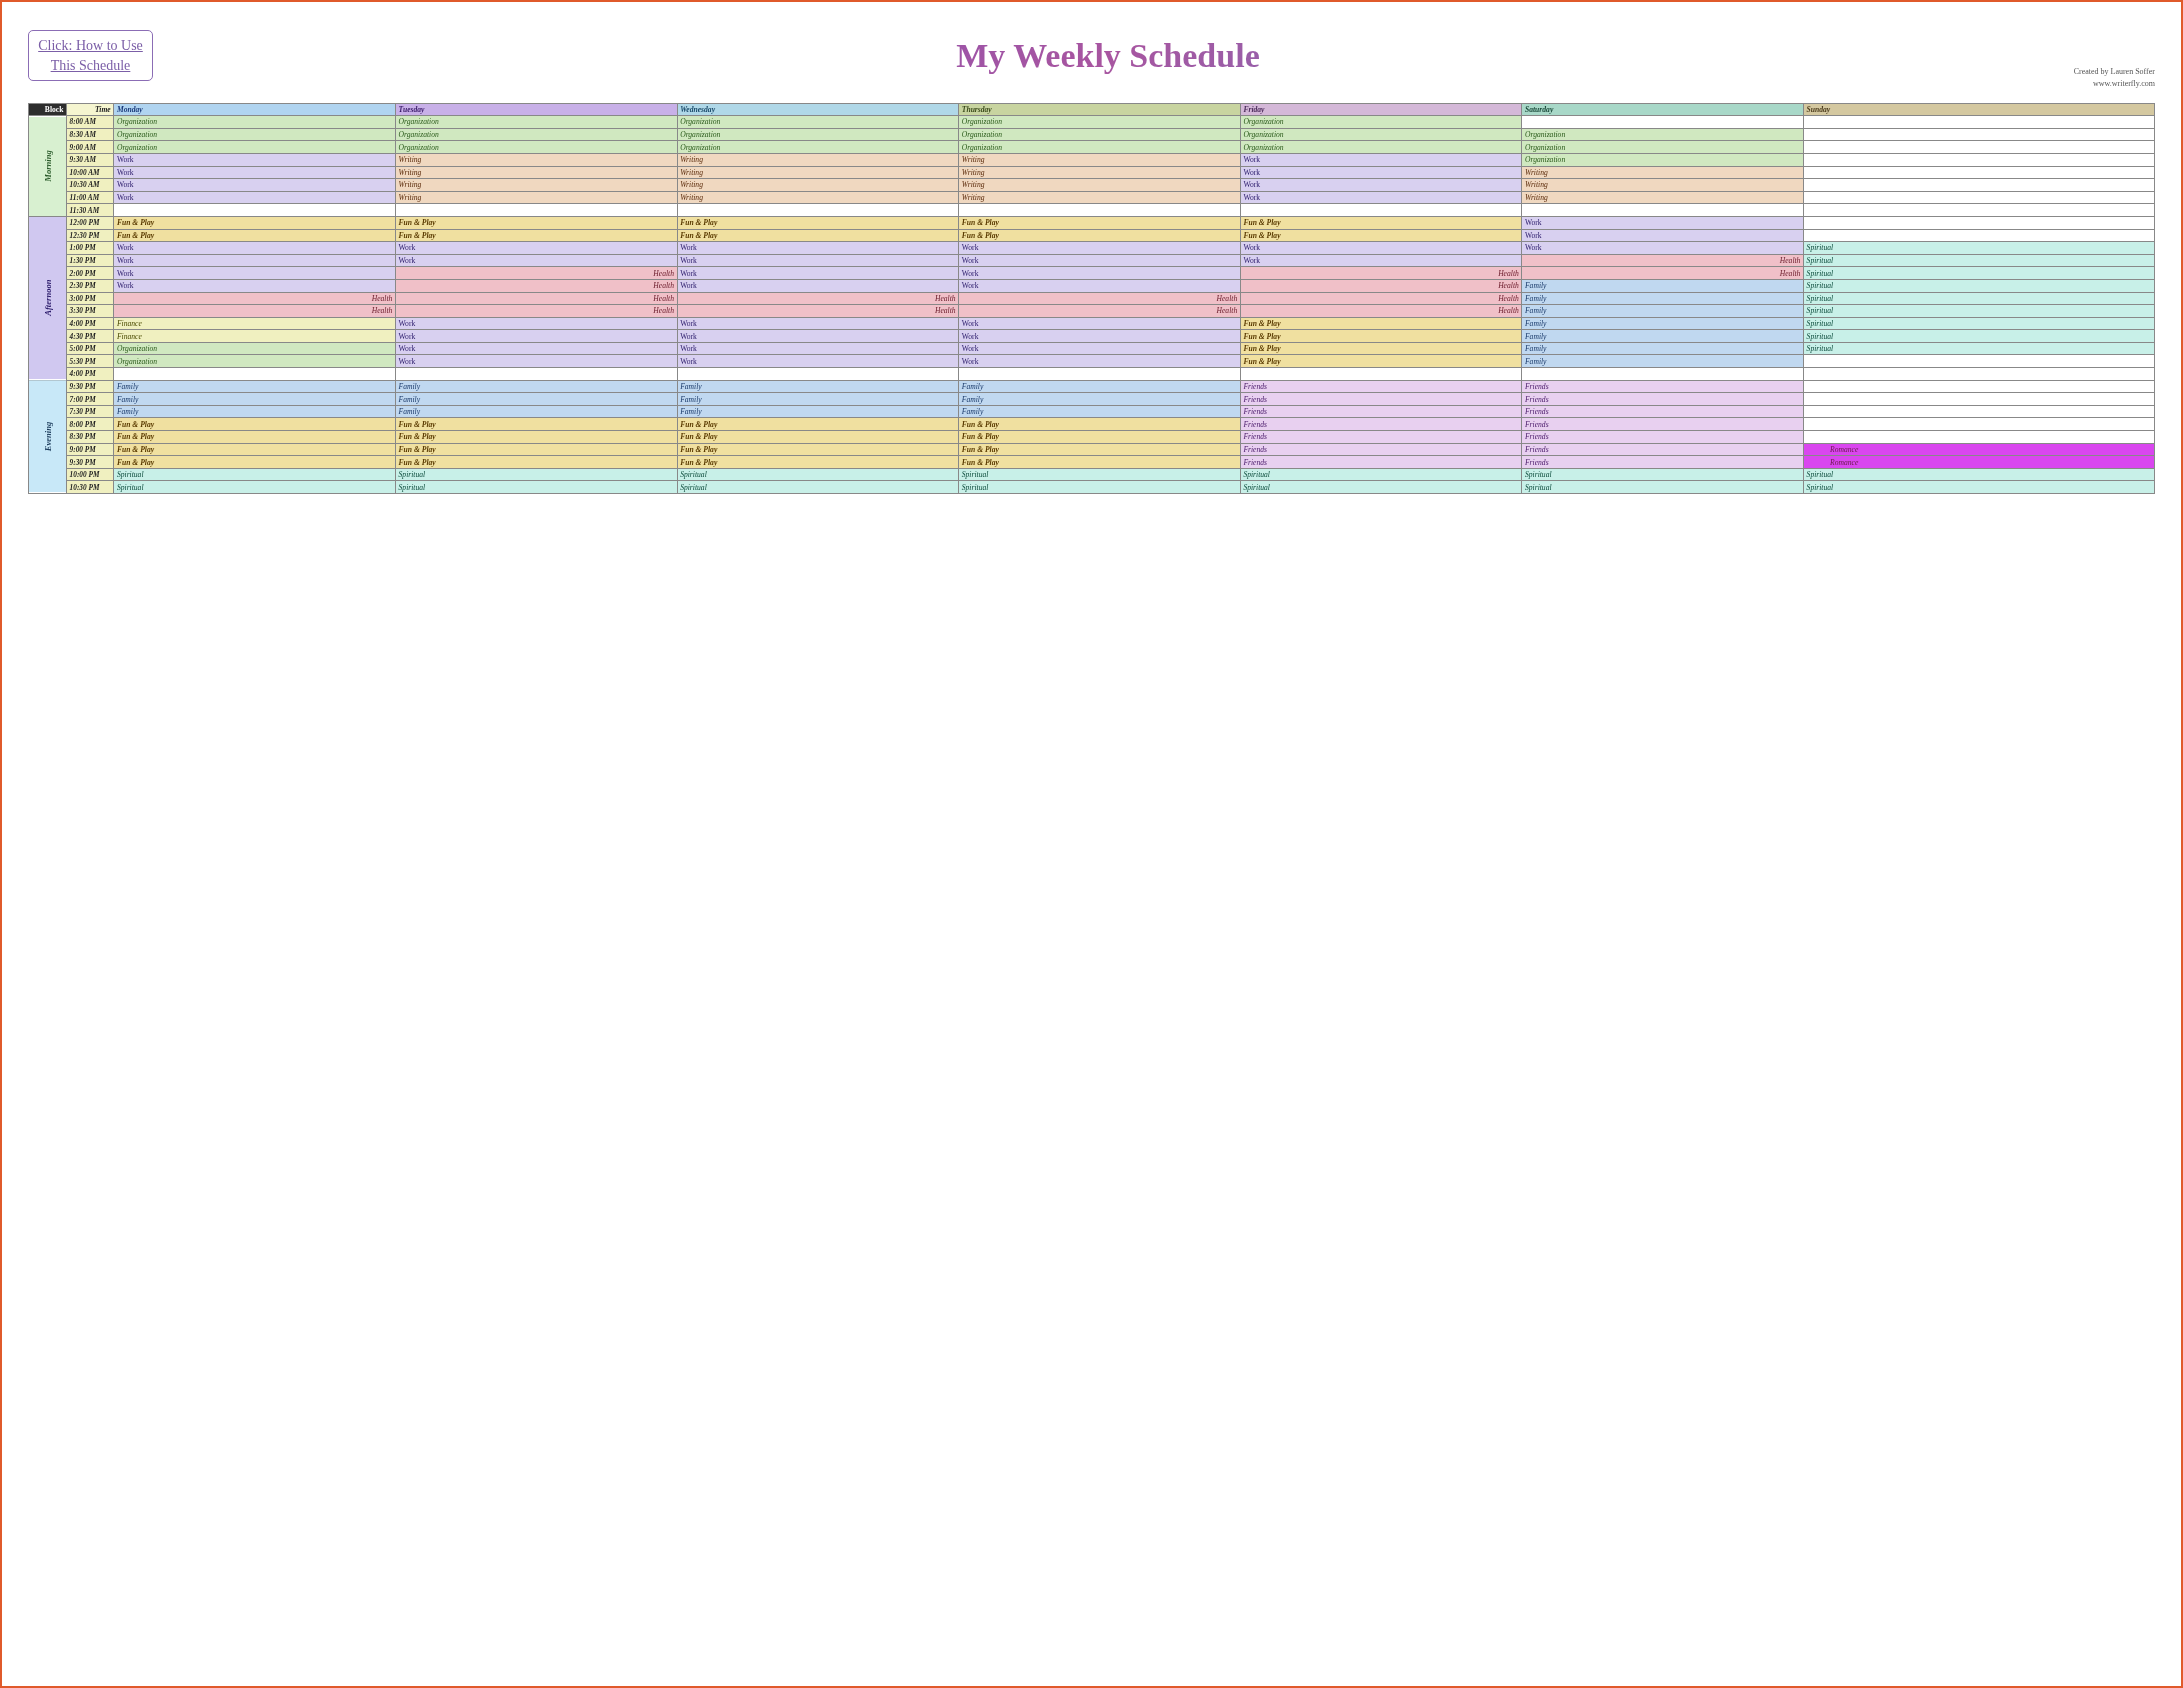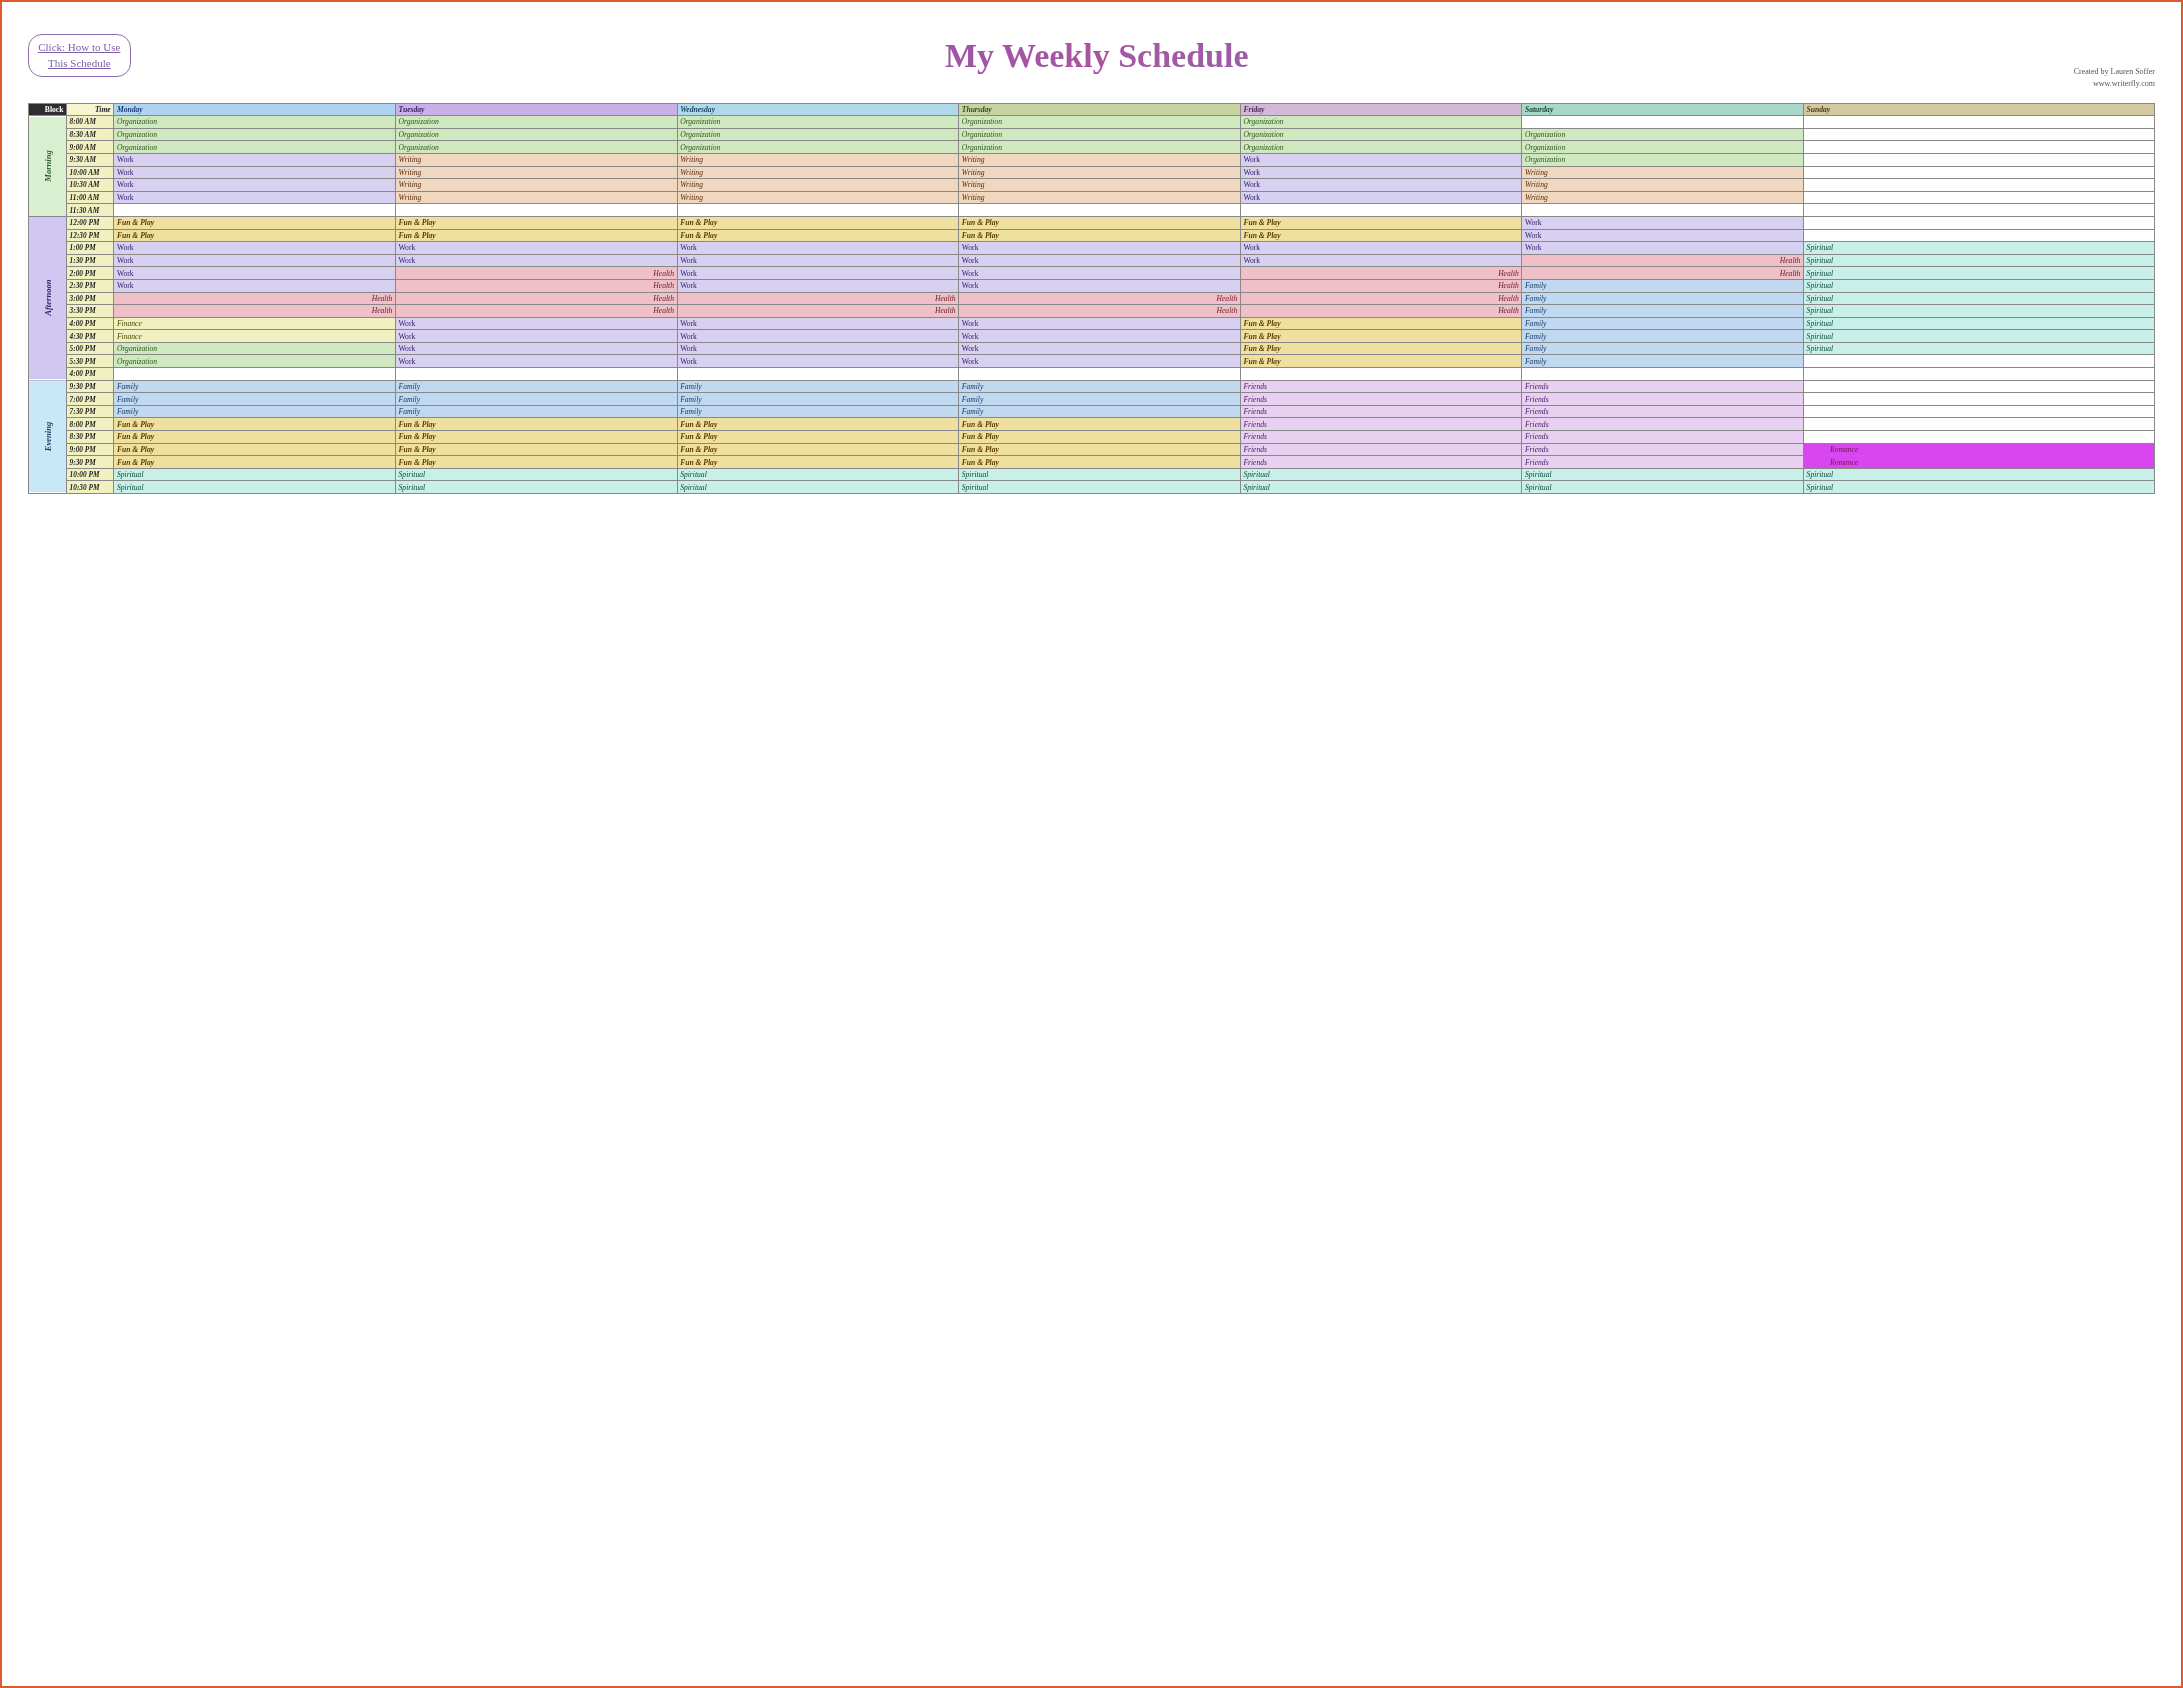--- a/index.html
+++ b/index.html
@@ -15,24 +15,24 @@
       padding: 6.6px 13px 13px 13px;
     }
     .header {
       display: flex;
       align-items: center;
       justify-content: space-between;
       margin-bottom: 13px;
     }
     .how-to-btn {
       border: 1.3px solid #8b6db5;
-      border-radius: 14px;
+      border-radius: 5px;
       padding: 5.3px 9.2px;
       color: #7b5ea7;
-      font-size: 11px;
+      font-size: 14px;
       text-align: center;
       cursor: pointer;
       background: #fff;
       text-decoration: underline;
       line-height: 1.4;
       font-family: inherit;
     }
     .title {
       text-align: center;
       font-size: 34px;

